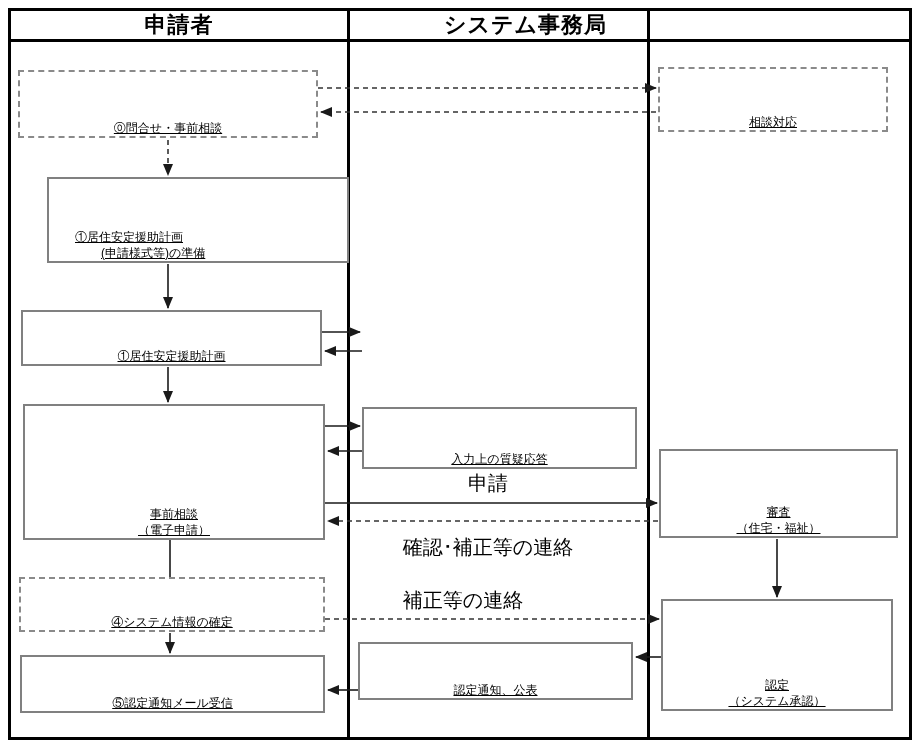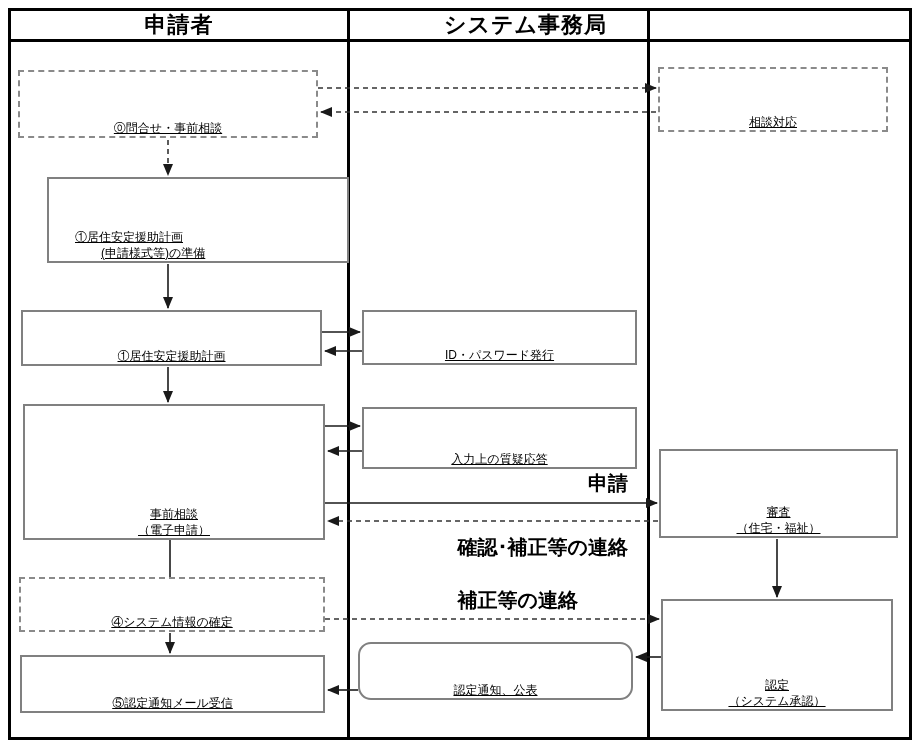--- a/index.html
+++ b/index.html
@@ -11,21 +11,21 @@
     border:3px solid #000;box-sizing:border-box;}
   .vline{position:absolute;top:8px;height:732px;width:3px;background:#000;}
   .hline{position:absolute;left:8px;width:904px;height:3px;background:#000;}
   .hdr{position:absolute;top:11px;height:28px;display:flex;align-items:center;
     justify-content:center;font-size:22px;font-weight:600;letter-spacing:1px;}
   .box{position:absolute;box-sizing:border-box;display:flex;flex-direction:column;
     align-items:center;justify-content:flex-end;font-size:12px;line-height:1.35;
     background:#fff;text-align:center;text-decoration:underline;}
   .solid{border:2px solid #808080;}
   .dashed{border:2px dashed #8a8a8a;}
-  .lbl{position:absolute;font-size:20px;text-align:right;font-weight:bold;}
+  .lbl{position:absolute;font-size:20px;text-align:center;}
   .l1{display:block;}
   .l2{display:block;}
   .left-align{align-items:flex-start;text-align:left;padding-left:26px;margin-left:32px;}
   .indent{padding-left:26px;}
   svg.arrows{position:absolute;left:0;top:0;pointer-events:none;}
 </style>
 </head>
 <body>
 
 <div id="stage">
@@ -57,35 +57,32 @@
   </div>
 
   <div class="box dashed" style="left:19px;top:577px;width:306px;height:55px;">
     <span class="l1">④システム情報の確定</span>
   </div>
 
   <div class="box solid" style="left:20px;top:655px;width:305px;height:58px;">
     <span class="l1">⑤認定通知メール受信</span>
   </div>
 
-  <div class="box solid" style="left:362px;top:310px;width:275px;height:55px;">
-    <span class="l1">ID・パスワード発行</span>
-  </div>
 
   <div class="box solid" style="left:362px;top:407px;width:275px;height:62px;">
     <span class="l1">入力上の質疑応答</span>
   </div>
 
   <div class="lbl" style="left:348px;top:470px;width:280px;">申請</div>
 
   <div class="lbl" style="left:348px;top:534px;width:280px;">確認･補正等の連絡</div>
 
   <div class="lbl" style="left:348px;top:587px;width:230px;">補正等の連絡</div>
 
-  <div class="box solid" style="left:358px;top:642px;width:275px;height:58px;border-radius:13px;">
+  <div class="box solid" style="left:358px;top:642px;width:275px;height:58px;">
     <span class="l1">認定通知、公表</span>
   </div>
 
   <div class="box dashed" style="left:658px;top:67px;width:230px;height:65px;">
     <span class="l1">相談対応</span>
   </div>
 
   <div class="box solid" style="left:659px;top:449px;width:239px;height:89px;">
     <span class="l1">審査</span>
     <span class="l2">（住宅・福祉）</span>

